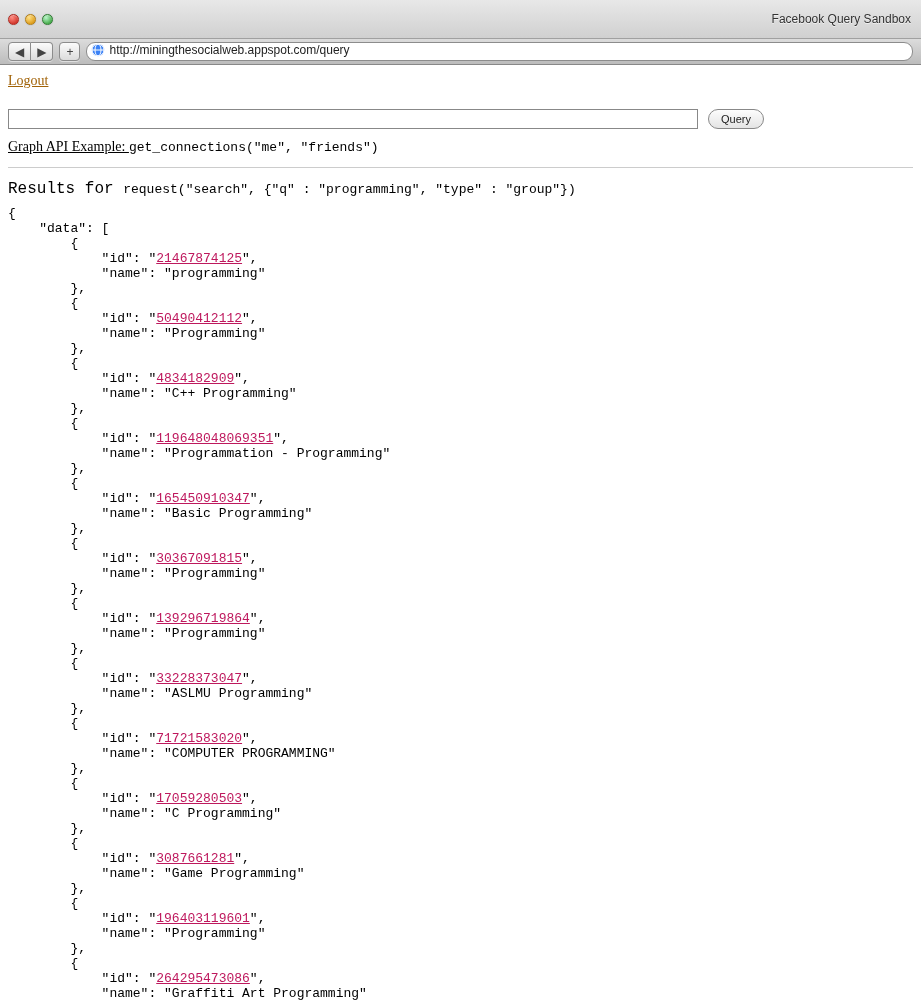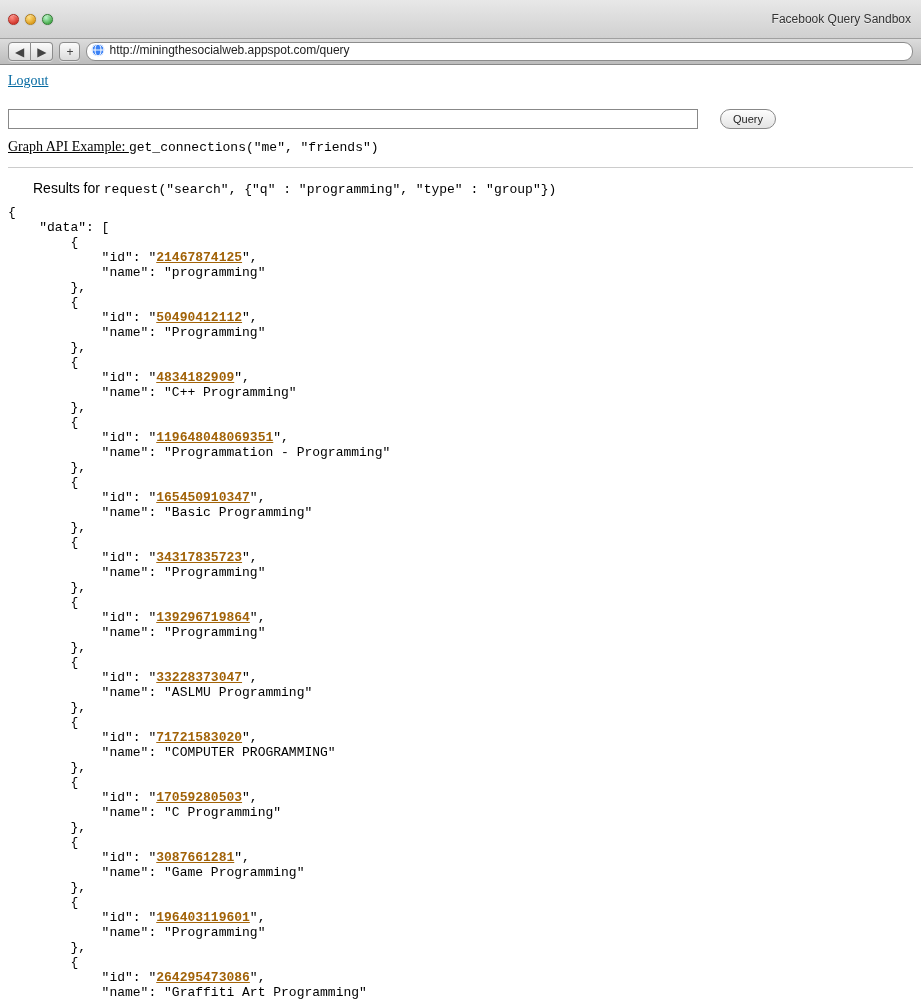--- a/index.html
+++ b/index.html
@@ -89,28 +89,28 @@
   }
 
   
   .page {
     padding: 8px 8px 20px 8px;
     font-family: Georgia, "Times New Roman", serif;
     font-size: 14px;
     color: #000;
   }
   .page a, .link {
-    color: #0369a1;
+    color: #a16207;
     text-decoration: underline;
     cursor: pointer;
   }
   .page p { margin: 0 0 10px 0; }
   .logout { margin-bottom: 14px; display:inline-block;}
   .query-row {
-    display:flex; align-items:center; gap:22px; margin: 6px 0 10px 0;
+    display:flex; align-items:center; gap:10px; margin: 6px 0 10px 0;
   }
   .query-input {
     width: 690px; height: 20px;
     border: 1px solid #888;
     padding: 1px 3px;
     font-size: 13px;
   }
   .query-btn {
     height: 20px;
     padding: 0 12px;
@@ -126,31 +126,30 @@
   .mono {
     font-family: "Courier New", Courier, monospace;
     font-size: 13px;
   }
   hr.sep {
     border: none;
     border-top: 1px solid #ccc;
     margin: 12px 0;
   }
   .results-label {
-    font-family: Liberation Sans, sans-serif;
-    font-size: 14px;
-    margin-left: 25px;
+    font-family: Liberation Mono, monospace;
+    font-size: 16px;
   }
   pre.json {
     font-family: "Courier New", Courier, monospace;
     font-size: 13px;
     white-space: pre;
     margin: 8px 0 0 0;
   }
-  pre.json a { color: #a16207; text-decoration: underline; font-family: inherit; font-weight: bold; }
+  pre.json a { color: #be185d; text-decoration: underline; font-family: inherit; }
 </style>
 </head>
 <body>
 
 <div class="titlebar">
   <div class="traffic-lights">
     <span class="traffic-light tl-red"></span>
     <span class="traffic-light tl-yellow"></span>
     <span class="traffic-light tl-green"></span>
   </div>
@@ -212,21 +211,21 @@
         }, 
         {
             "id": "<a>119648048069351</a>", 
             "name": "Programmation - Programming"
         }, 
         {
             "id": "<a>165450910347</a>", 
             "name": "Basic Programming"
         }, 
         {
-            "id": "<a>34317835723</a>", 
+            "id": "<a>30367091815</a>", 
             "name": "Programming"
         }, 
         {
             "id": "<a>139296719864</a>", 
             "name": "Programming"
         }, 
         {
             "id": "<a>33228373047</a>", 
             "name": "ASLMU Programming"
         }, 

